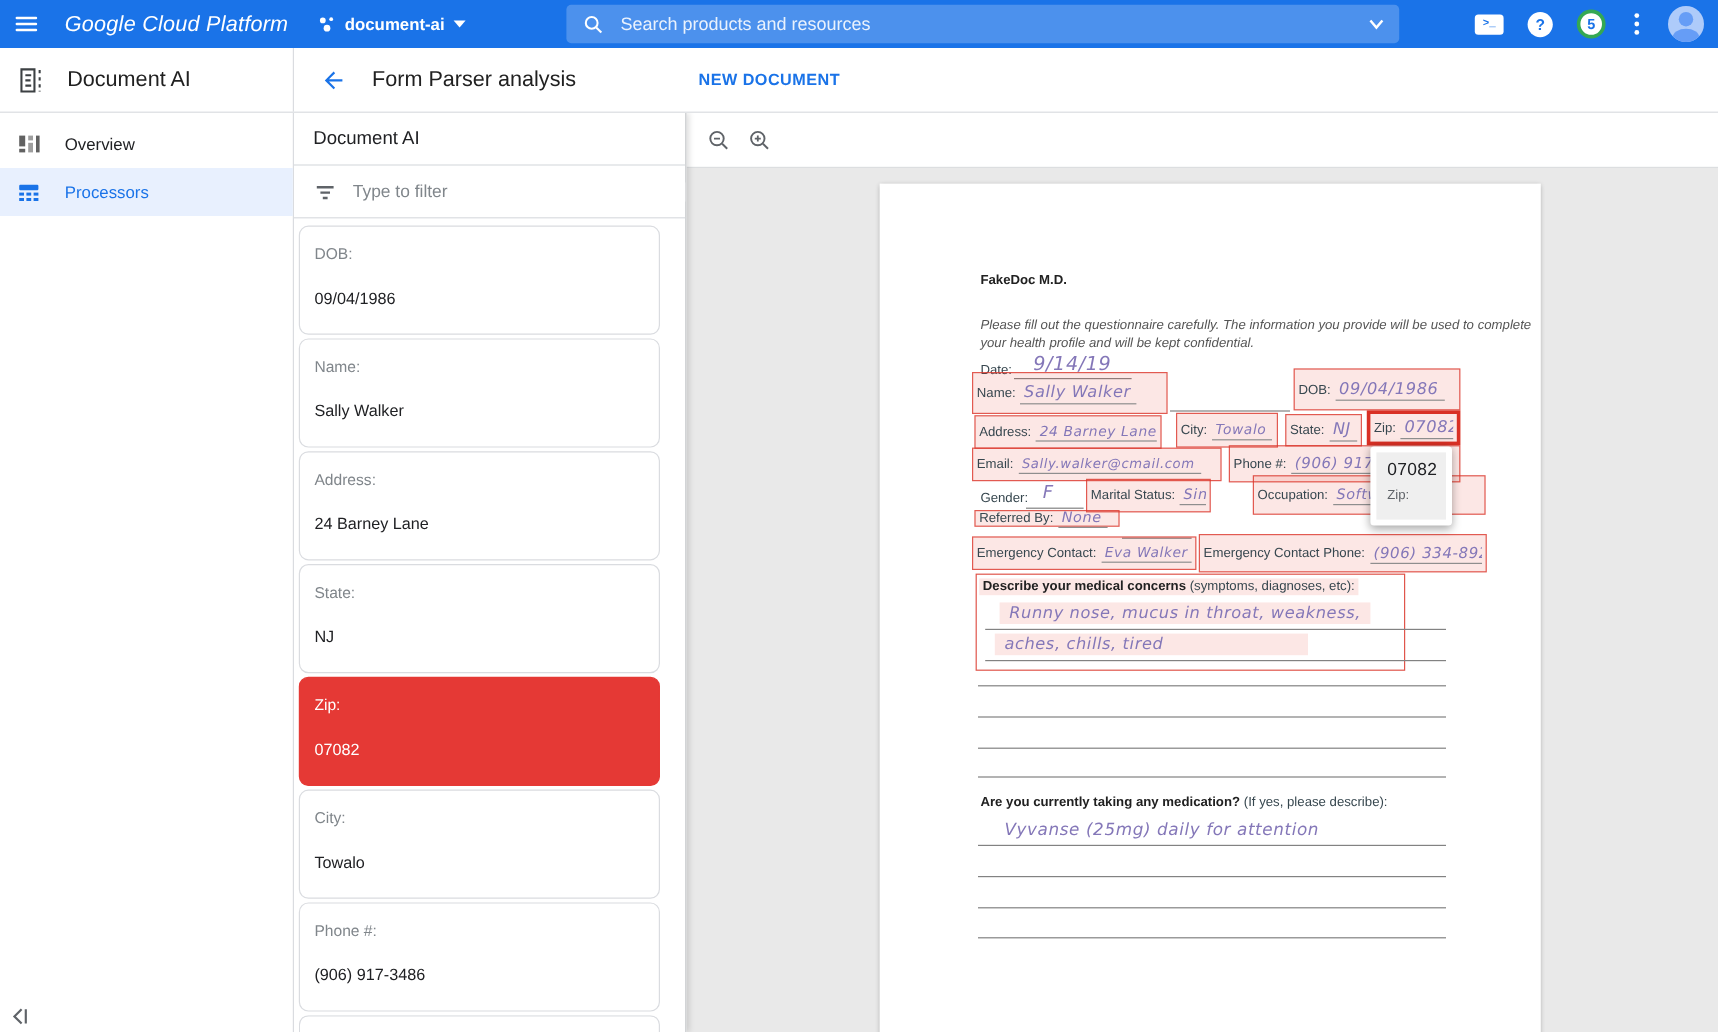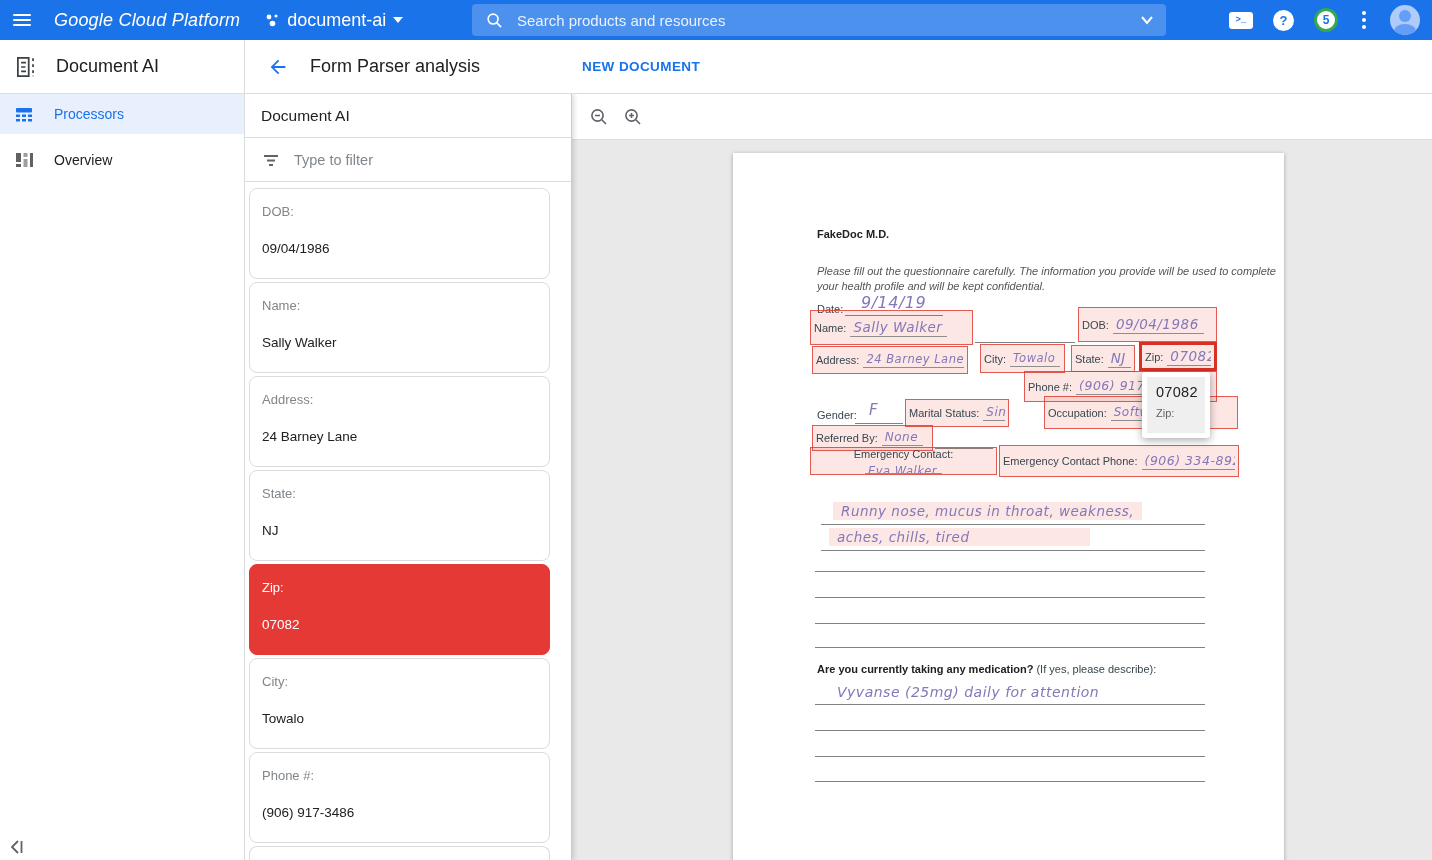--- a/index.html
+++ b/index.html
@@ -8,21 +8,21 @@
   .abs { position:absolute; }
 
   
   .topbar { position:absolute; left:0; top:0; width:1432px; height:40px;
     background:#1a73e8; display:flex; align-items:center; z-index:50; }
   .hamburger { width:44px; height:40px; display:flex; align-items:center; justify-content:center; cursor:pointer; }
   .hamburger .bars { width:18px; }
   .hamburger .bars div { height:2px; background:#fff; margin:3px 0; border-radius:1px; }
   .brand { color:#fff; font-size:18px; letter-spacing:.2px; margin-left:10px; white-space:nowrap;font-style:italic; }
   .project-sel { display:flex; align-items:center; gap:7px; margin-left:24px; color:#fff; cursor:pointer; }
-  .project-name { font-size:18px; font-weight:normal; }
+  .project-name { font-size:14px; font-weight:bold; }
   .caret-down { width:0; height:0; border-left:5px solid transparent; border-right:5px solid transparent; border-top:6px solid #fff; }
   .searchbar { position:absolute; left:472px; top:4px; width:694px; height:32px;
     background:rgba(255,255,255,.22); border-radius:4px; display:flex; align-items:center; }
   .searchbar .mag { margin:0 14px 0 14px; }
   .searchbar input { flex:1; background:transparent; border:none; outline:none;
     color:#fff; font-size:15px; font-family:inherit; }
   .searchbar input::placeholder { color:rgba(255,255,255,.88); opacity:1; }
   .searchbar .chev { margin-right:12px; }
   .tb-right { position:absolute; right:0; top:0; height:40px; display:flex; align-items:center; gap:20px; padding-right:12px; }
   .shell-ic { width:24px; height:17px; background:#fff; border-radius:3px; color:#1a73e8;
@@ -171,50 +171,50 @@
       <svg width="22" height="22" viewBox="0 0 24 24">
         <path d="M20 11H7.8l5.6-5.6L12 4l-8 8 8 8 1.4-1.4L7.8 13H20z" fill="#1a73e8"></path>
       </svg>
     </div>
     <span class="page-title">Form Parser analysis</span>
     <span class="new-doc">NEW DOCUMENT</span>
   </div>
 </div>
 
 <div class="sidebar">
+  <div class="side-item">
+    <span class="ic">
+      <svg width="20" height="20">
+          <g fill="#616161">
+            <rect x="2" y="3" width="5" height="9"></rect>
+            <rect x="2" y="14" width="5" height="3"></rect>
+            <rect x="9.5" y="3" width="4" height="4" fill="#9e9e9e"></rect>
+            <rect x="9.5" y="9" width="4" height="8" fill="#9e9e9e"></rect>
+            <rect x="16" y="3" width="3" height="14"></rect>
+          </g>
+        </svg>
+    </span>
+    <span class="lbl">Overview</span>
+  </div>
   <div class="side-item active">
     <span class="ic">
       <svg width="20" height="20">
           <g fill="#1a73e8">
             <rect x="2" y="4" width="16" height="4.5" rx="1"></rect>
             <rect x="2" y="10.5" width="4" height="2.5"></rect>
             <rect x="8" y="10.5" width="4" height="2.5"></rect>
             <rect x="14" y="10.5" width="4" height="2.5"></rect>
             <rect x="2" y="15" width="4" height="2.5"></rect>
             <rect x="8" y="15" width="4" height="2.5"></rect>
             <rect x="14" y="15" width="4" height="2.5"></rect>
           </g>
         </svg>
     </span>
     <span class="lbl">Processors</span>
   </div>
-  <div class="side-item">
-    <span class="ic">
-      <svg width="20" height="20">
-          <g fill="#616161">
-            <rect x="2" y="3" width="5" height="9"></rect>
-            <rect x="2" y="14" width="5" height="3"></rect>
-            <rect x="9.5" y="3" width="4" height="4" fill="#9e9e9e"></rect>
-            <rect x="9.5" y="9" width="4" height="8" fill="#9e9e9e"></rect>
-            <rect x="16" y="3" width="3" height="14"></rect>
-          </g>
-        </svg>
-    </span>
-    <span class="lbl">Overview</span>
-  </div>
   <div class="collapse-btn">
     <svg width="18" height="18">
       <g stroke="#5f6368" stroke-width="1.8" fill="none">
           <path d="M10 3 L4 9 L10 15"></path>
           <line x1="13.5" y1="3" x2="13.5" y2="15"></line>
         </g>
     </svg>
   </div>
 </div>
 
@@ -314,52 +314,61 @@
       </div>
       <div class="fbox" style="left:338px; top:192px; width:64px; height:27px;">
         <span>State:</span>
         <span class="hw">NJ</span>
       </div>
       <div class="fbox sel" style="left:406px; top:189px; width:78px; height:29px;">
         <span>Zip:</span>
         <span class="hw">07082</span>
       </div>
 
+      <div class="fbox" style="left:77px; top:220px; width:208px; height:28px;">
+        <span>Email:</span>
+        <span class="hw" style="font-size:11px;">Sally.walker@cmail.com</span>
+      </div>
       <div class="fbox" style="left:291px; top:218px; width:193px; height:31px;">
         <span>Phone #:</span>
         <span class="hw" style="font-size:12.5px;">(906) 917-3486</span>
       </div>
 
       <div class="doc-print abs" style="left:84px; top:256px;">Gender:</div>
       <div class="hw abs" style="left:136px; top:248px; font-size:15px;">F</div>
       <div class="rule" style="left:122px; top:270px; width:48px;"></div>
       <div class="fbox" style="left:172px; top:246px; width:104px; height:28px;">
         <span>Marital Status:</span>
         <span class="hw" style="font-size:12px;">Single</span>
       </div>
       <div class="fbox" style="left:299px; top:243px; width:194px; height:33px;margin-left:12px;">
         <span>Occupation:</span>
         <span class="hw" style="font-size:12px;">Software</span>
       </div>
 
-      <div class="fbox" style="left:79px; top:272px; width:121px; height:26px;">
+      <div class="fbox" style="left:79px; top:272px; width:121px; height:14px;">
         <span>Referred By:</span>
         <span class="hw" style="font-size:12px;">None</span>
       </div>
       <div class="rule" style="left:202px; top:295px; width:58px;"></div>
 
-      <div class="fbox" style="left:77px; top:294px; width:187px; height:28px;flex-direction:column;">
+      <div class="fbox" style="left:77px; top:294px; width:187px; height:28px;">
         <span>Emergency Contact:</span>
         <span class="hw" style="font-size:11.5px;">Eva Walker</span>
       </div>
       <div class="fbox" style="left:266px; top:292px; width:240px; height:32px;">
         <span>Emergency Contact Phone:</span>
         <span class="hw" style="font-size:12.5px;">(906) 334-8926</span>
       </div>
 
+      <div class="concerns-box" style="left:80px; top:325px; width:358px; height:81px;">
+        <div class="doc-print pinkbg" style="left:2px; top:3px; padding:1px 3px;">
+          <span class="doc-bold">Describe your medical concerns</span><span> (symptoms, diagnoses, etc):</span>
+        </div>
+      </div>
       <div class="hw hw-free pinkbg" style="left:100px; top:349px; padding:1px 8px;">Runny nose, mucus in throat, weakness,</div>
       <div class="rule" style="left:88px; top:371px; width:384px;"></div>
       <div class="hw hw-free pinkbg" style="left:96px; top:375px; padding:1px 120px 1px 8px;">aches, chills, tired</div>
       <div class="rule" style="left:88px; top:397px; width:384px;"></div>
 
       <div class="rule" style="left:82px; top:418px; width:390px;"></div>
       <div class="rule" style="left:82px; top:444px; width:390px;"></div>
       <div class="rule" style="left:82px; top:470px; width:390px;"></div>
       <div class="rule" style="left:82px; top:494px; width:390px;"></div>
 

